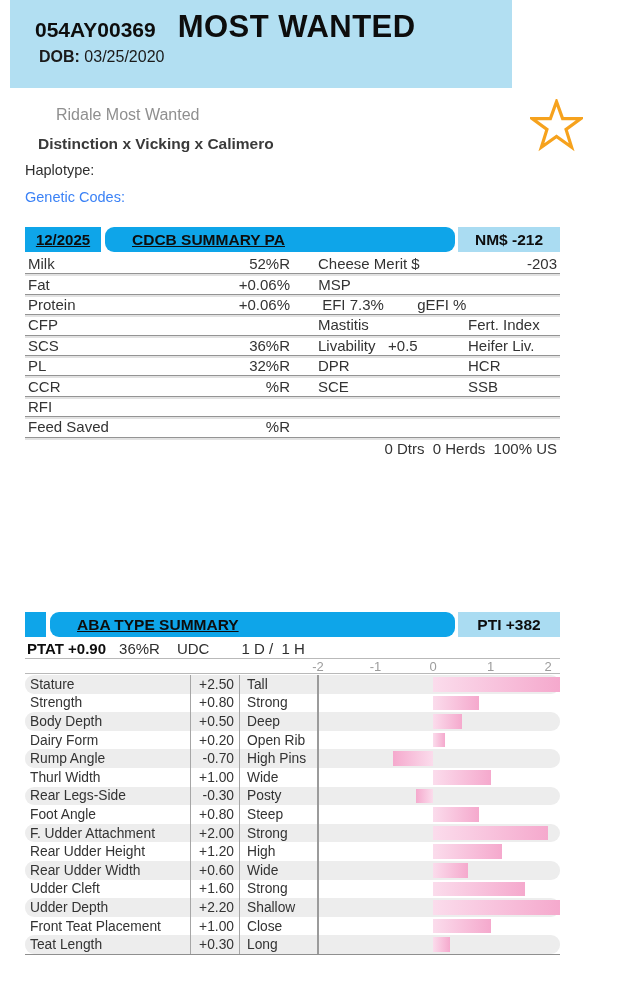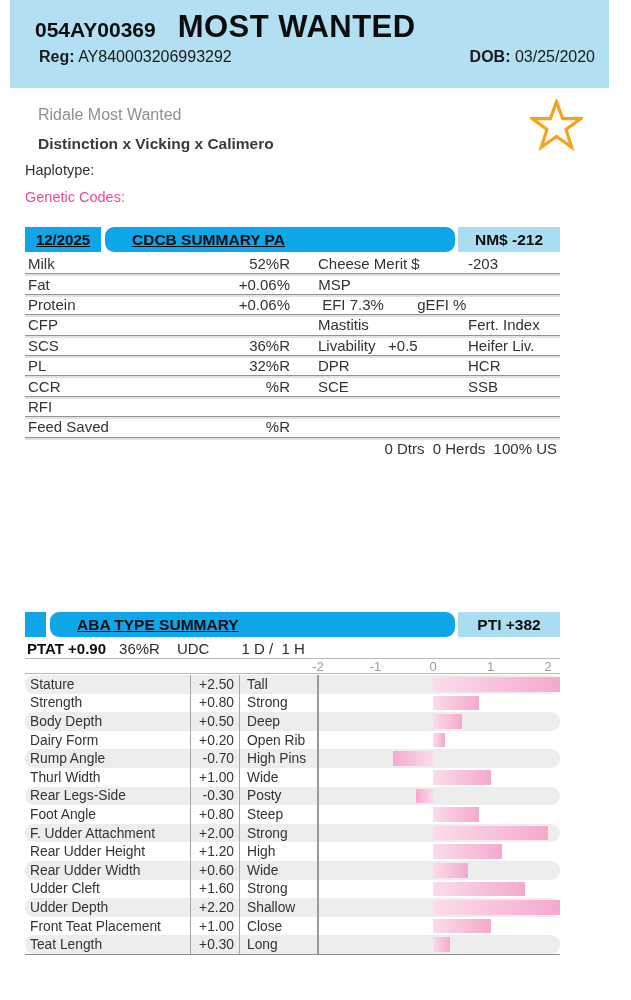--- a/index.html
+++ b/index.html
@@ -1,55 +1,55 @@
 <!DOCTYPE html>
 <html><head>
 <meta charset="utf-8">
 <style>
   html,body{margin:0;padding:0;background:#fff;}
   *{box-sizing:border-box;}
   .page{position:relative;width:631px;height:1000px;background:#fff;overflow:hidden;
         font-family:"Liberation Sans",sans-serif;color:#222;}
 
   
-  .banner{position:absolute;left:10px;top:0;width:599px;height:88px;background:#b2dff2;}
+  .banner{position:absolute;left:10px;top:0;width:502px;height:88px;background:#b2dff2;}
   .banner-title{display:flex;align-items:baseline;gap:22px;padding:9px 0 0 25px;}
   .naab{font-weight:bold;font-size:21px;color:#0d0d0d;}
   .bull-name{font-weight:bold;font-size:31px;color:#0d0d0d;letter-spacing:.5px;}
   .banner-sub{display:flex;justify-content:space-between;padding:3px 14px 0 29px;
               font-size:16px;color:#1a1a1a;}
   .blbl{font-weight:bold;}
 
   
-  .long-name{position:absolute;left:38px;top:106px;font-size:16px;color:#8f8f8f;}
+  .long-name{position:absolute;left:56px;top:106px;font-size:16px;color:#8f8f8f;}
   .sire-stack{position:absolute;left:38px;top:135px;font-size:15.5px;font-weight:bold;color:#3a3a3a;}
   .star{position:absolute;left:530px;top:99px;width:53px;height:53px;}
   .haplotype{position:absolute;left:25px;top:162px;font-size:14.5px;color:#2e2e2e;}
-  .genetic{position:absolute;left:25px;top:189px;font-size:14.5px;color:#ec4899;}
+  .genetic{position:absolute;left:25px;top:189px;font-size:14.5px;color:#3b82f6;}
 
   
   .bar-header{position:absolute;left:25px;width:535px;height:25px;display:flex;}
   .pink{background:#0ea5e9;text-decoration:underline;}
   .blue-badge{width:102px;background:#aadcf2;font-weight:bold;font-size:15.5px;
               display:flex;align-items:center;justify-content:center;color:#0d0d0d;}
   .date-box{width:76px;font-weight:bold;font-size:15px;display:flex;align-items:center;
             justify-content:center;color:#0d0d0d;margin-right:4px;}
   .stub-box{width:21px;margin-right:4px;}
   .title-box{flex:1;font-weight:bold;font-size:15.5px;display:flex;align-items:center;
              padding-left:27px;color:#0d0d0d;margin-right:3px;border-radius:9px;}
 
   
   .cdcb-rows{position:absolute;left:25px;top:254px;width:535px;}
   .cdcb-row{display:flex;align-items:center;height:20.4px;font-size:15px;color:#333;
             border-bottom:1px solid #949494;box-shadow:0 2px 0 #e2e2e2;white-space:pre;}
   .cdcb-row .c1{width:150px;padding-left:3px;}
   .cdcb-row .c2{width:115px;text-align:right;}
   .cdcb-row .c3{flex:1;margin-left:28px;}
   .cdcb-row .c4{width:92px;text-align:left;padding-right:3px;}
-  .cdcb-row.r0 .c4{}
+  .cdcb-row.r0 .c4{text-align:right;}
   .cdcb-row.r1 .c4{text-align:center;}
   .cdcb-row.r8 .c4{width:auto;flex:0 0 auto;margin-top:43px;}
 
   
   .ptat-row{position:absolute;left:25px;top:639px;width:535px;height:20px;
             display:flex;align-items:center;font-size:15px;color:#2e2e2e;
             border-bottom:1px solid #b9b9b9;white-space:pre;}
   .ptat{font-weight:bold;padding-left:2px;color:#0d0d0d;}
   .ptat-rel{margin-left:13px;}
   .ptat-udc{margin-left:17px;}
@@ -75,21 +75,20 @@
 <body>
 
 <div class="page">
 
   <div class="banner">
     <div class="banner-title">
       <span class="naab">054AY00369</span>
       <span class="bull-name">MOST WANTED</span>
     </div>
     <div class="banner-sub">
-      <span><span class="blbl">Reg:</span> <span>AY840003206993292</span></span>
       <span><span class="blbl">DOB:</span> <span>03/25/2020</span></span>
     </div>
   </div>
 
   <div class="long-name">Ridale Most Wanted</div>
   <div class="sire-stack">Distinction x Vicking x Calimero</div>
   <svg class="star" viewBox="0 0 100 100">
     <polygon points="50,5 61.5,37 96,37 68,57.5 78.5,91 50,70.5 21.5,91 32,57.5 4,37 38.5,37" fill="#ffffff" stroke="#f6a21d" stroke-width="6" stroke-linejoin="miter"></polygon>
   </svg>
   <div class="haplotype">Haplotype:</div>

